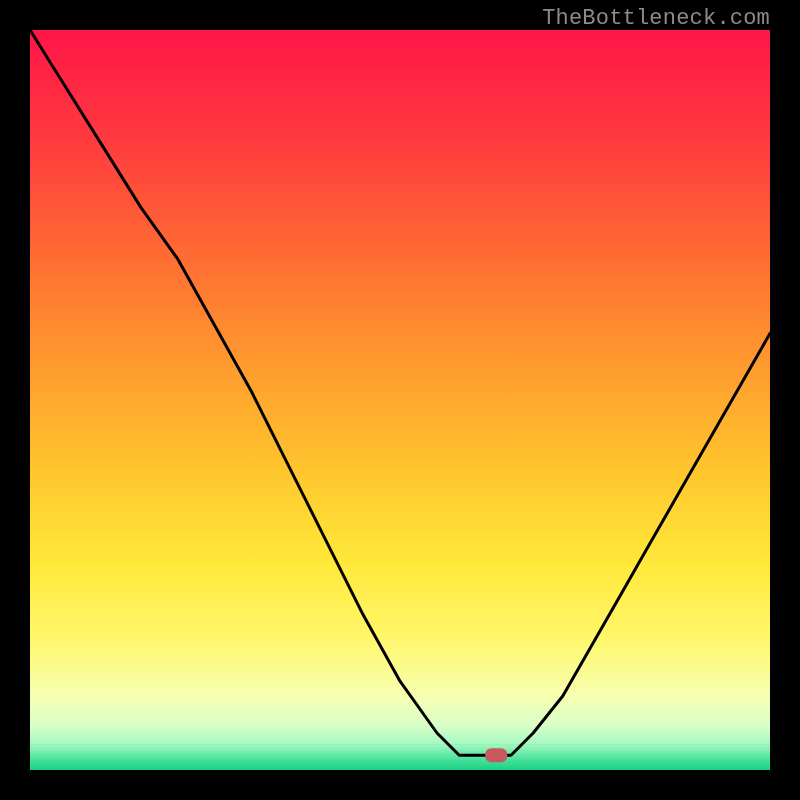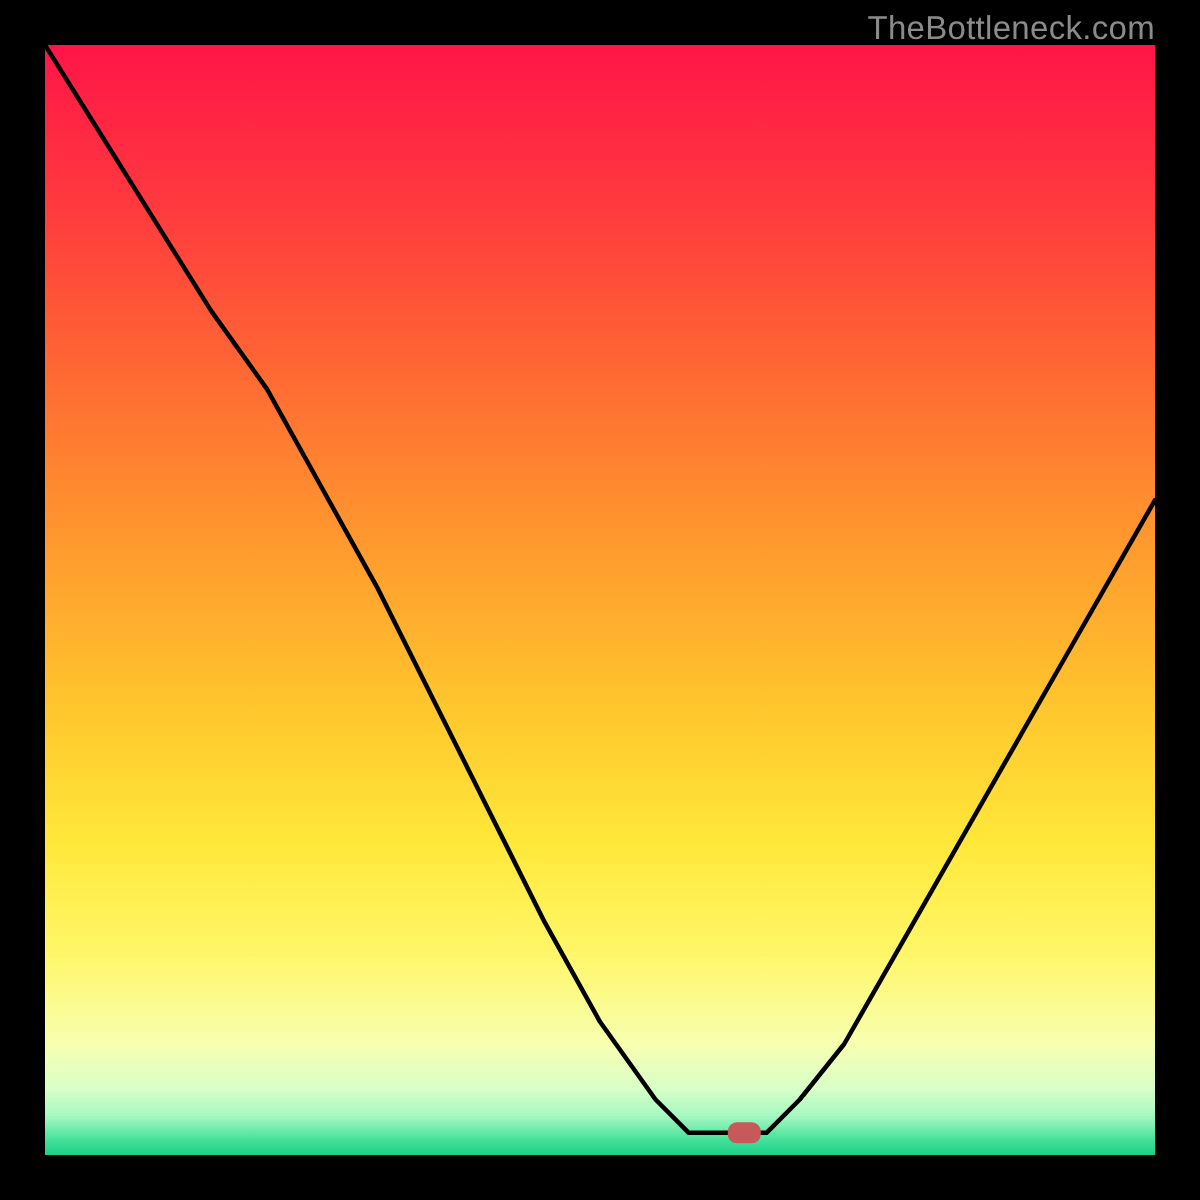--- a/index.html
+++ b/index.html
@@ -9,20 +9,21 @@
     height: 800px;
     background: #000;
     overflow: hidden;
     font-family: Arial, Helvetica, sans-serif;
   }
   .wrap {
     position: relative;
     width: 800px;
     height: 800px;
     background: #000;
+    font-family: Liberation Mono, monospace;
   }
   .plot {
     position: absolute;
     left: 30px;
     top: 30px;
     width: 740px;
     height: 740px;
     overflow: hidden;
   }
   .attribution {

